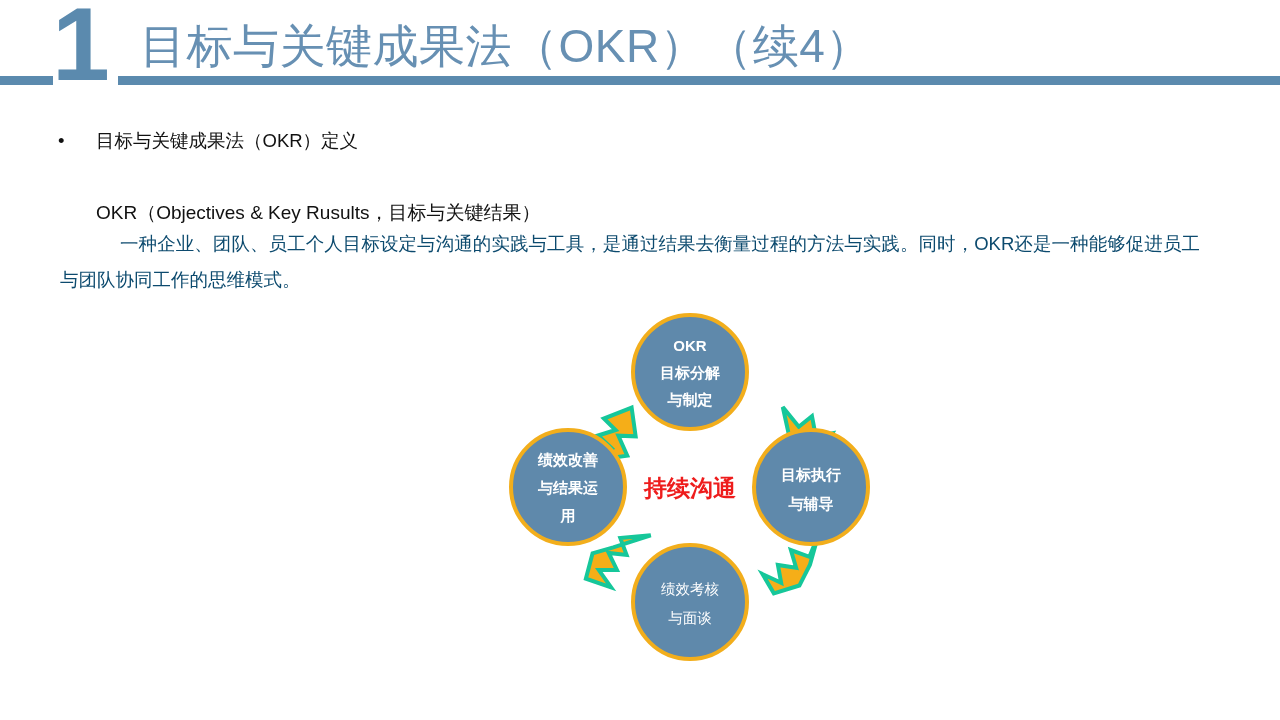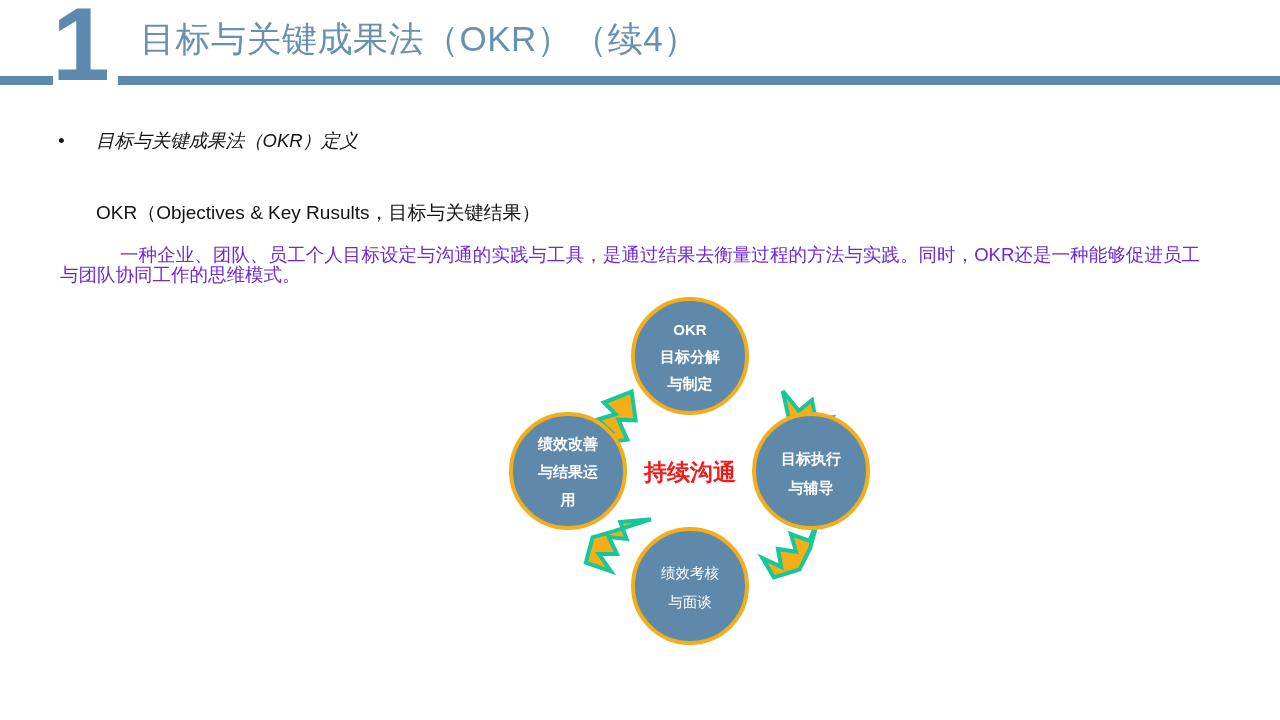--- a/index.html
+++ b/index.html
@@ -47,73 +47,72 @@
     left: 118px;
     top: 76px;
     width: 1162px;
     height: 9px;
     background: #5b8aae;
   }
   .header-title {
     position: absolute;
     left: 140px;
     top: 16px;
-    font-size: 35px;
+    font-size: 46px;
     color: #6790b3;
     font-weight: 400;
     letter-spacing: 0.5px;
     white-space: nowrap;
   }
 
   
   .content {
     position: absolute;
     left: 0;
     top: 118px;
     width: 1280px;
   }
   .bullet-line {
     position: absolute;
     left: 58px;
     top: 10px;
     font-size: 18.5px;
     color: #111111;
     white-space: nowrap;
-    font-style: italic;
   }
   .bullet-dot {
     display: inline-block;
     width: 38px;
     color: #111;
   }
   .sub-line {
     position: absolute;
     left: 96px;
     top: 82px;
     font-size: 19px;
     color: #111111;
     white-space: nowrap;
   }
   .para {
     position: absolute;
     left: 60px;
-    top: 127px;
+    top: 108px;
     width: 1140px;
     font-size: 18.5px;
-    color: #6d28d9;
-    line-height: 20px;
+    color: #0c4a6e;
+    line-height: 36px;
     text-align: justify;
     text-indent: 60px;
   }
 
   
   .diagram {
     position: absolute;
     left: 480px;
-    top: 284px;
+    top: 300px;
     width: 420px;
     height: 390px;
   }
   .diagram svg {
     display: block;
   }
   .node-circle {
     fill: #5f89ab;
     stroke: #f2ae1c;
     stroke-width: 4;

